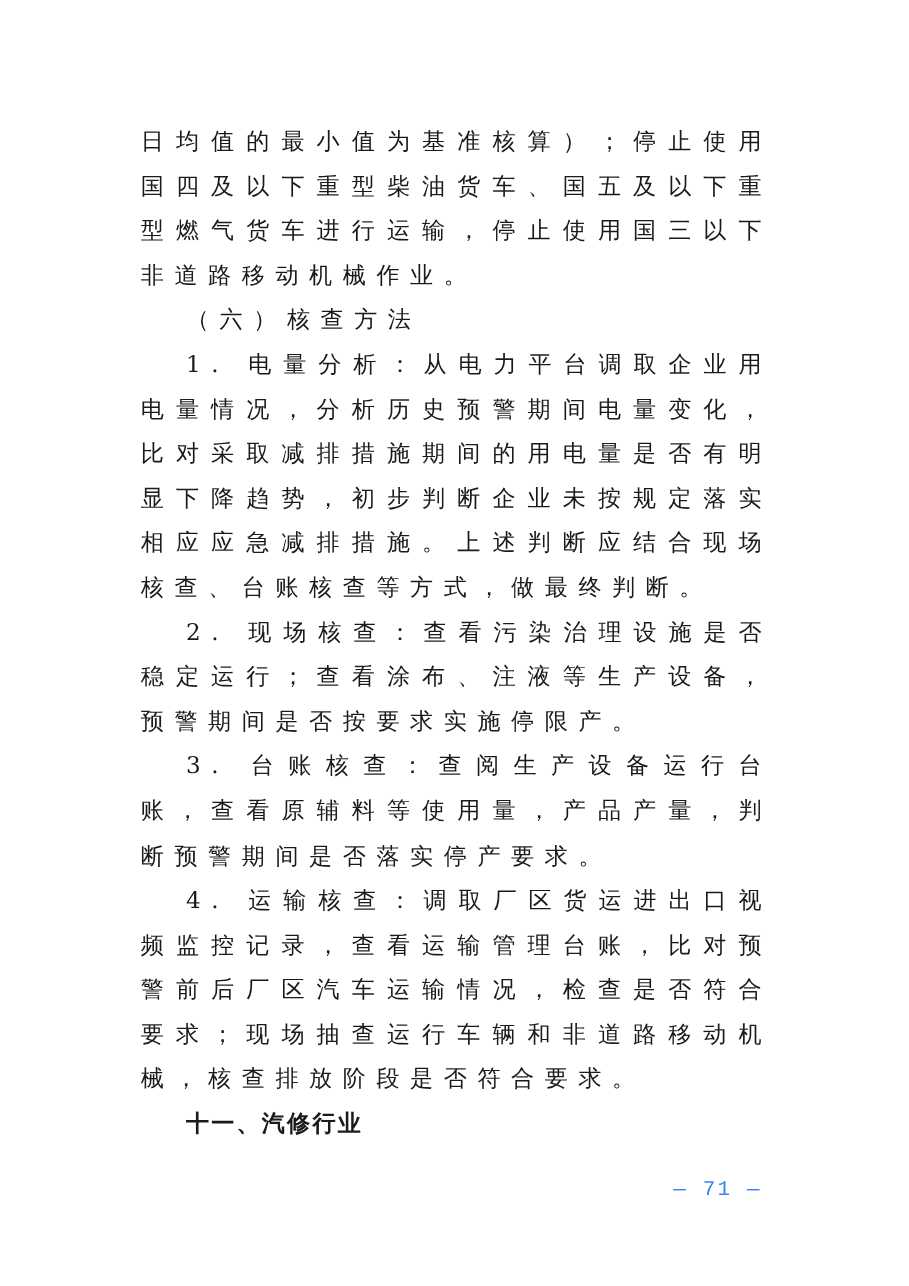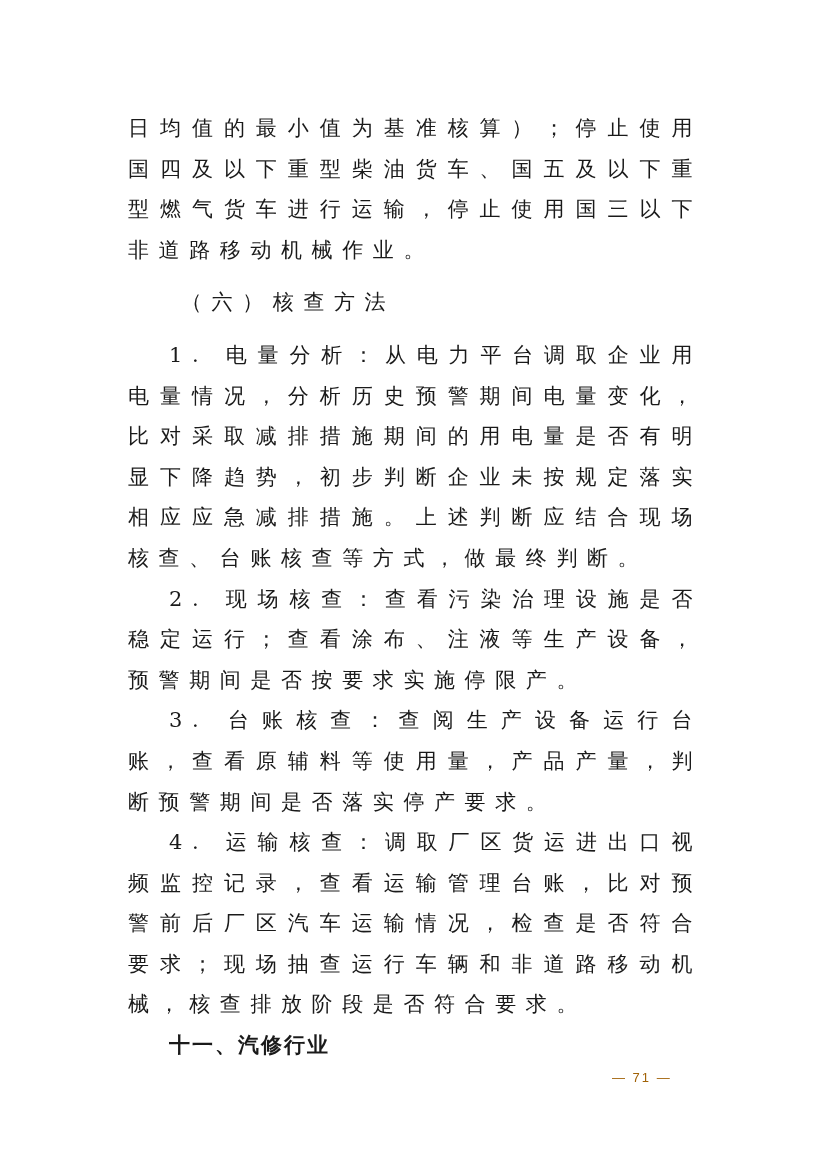--- a/index.html
+++ b/index.html
@@ -11,33 +11,33 @@
   .body-text {
     position: absolute; left: 128px; top: 108px; width: 574px;
     font-family: "DejaVu Serif", "Liberation Serif", serif;
     font-size: 21px; line-height: 40.6px;
     letter-spacing: 9.6px;
     text-align: justify;
   }
   .para { margin: 0; text-indent: 41px; }
   .para.noindent { text-indent: 0; }
   .h-sub {
-    margin: 12px; text-indent: 41px;
+    margin: 0; text-indent: 41px;
     font-family: "DejaVu Serif", "Liberation Serif", serif;
   }
   .h-main {
     margin: 0; text-indent: 41px;
     font-family: "DejaVu Sans", "Liberation Sans", sans-serif;
     font-weight: bold; font-size: 21px;
     letter-spacing: 2px;
   }
   .page-number {
     position: absolute; left: 612px; top: 1070px;
-    font-family: Liberation Sans, sans-serif;
-    font-size: 13px; color: #a16207; letter-spacing: 2px;
+    font-family: Liberation Mono, monospace;
+    font-size: 19px; color: #3b82f6; letter-spacing: 2px;
   }
 </style>
 </head>
 <body>
 
 <div class="page">
   <div class="body-text">
     <p class="para noindent">日均值的最小值为基准核算）；停止使用国四及以下重型柴油货车、国五及以下重型燃气货车进行运输，停止使用国三以下非道路移动机械作业。</p>
     <p class="h-sub">（六）核查方法</p>
     <p class="para">1. 电量分析：从电力平台调取企业用电量情况，分析历史预警期间电量变化，比对采取减排措施期间的用电量是否有明显下降趋势，初步判断企业未按规定落实相应应急减排措施。上述判断应结合现场核查、台账核查等方式，做最终判断。</p>

